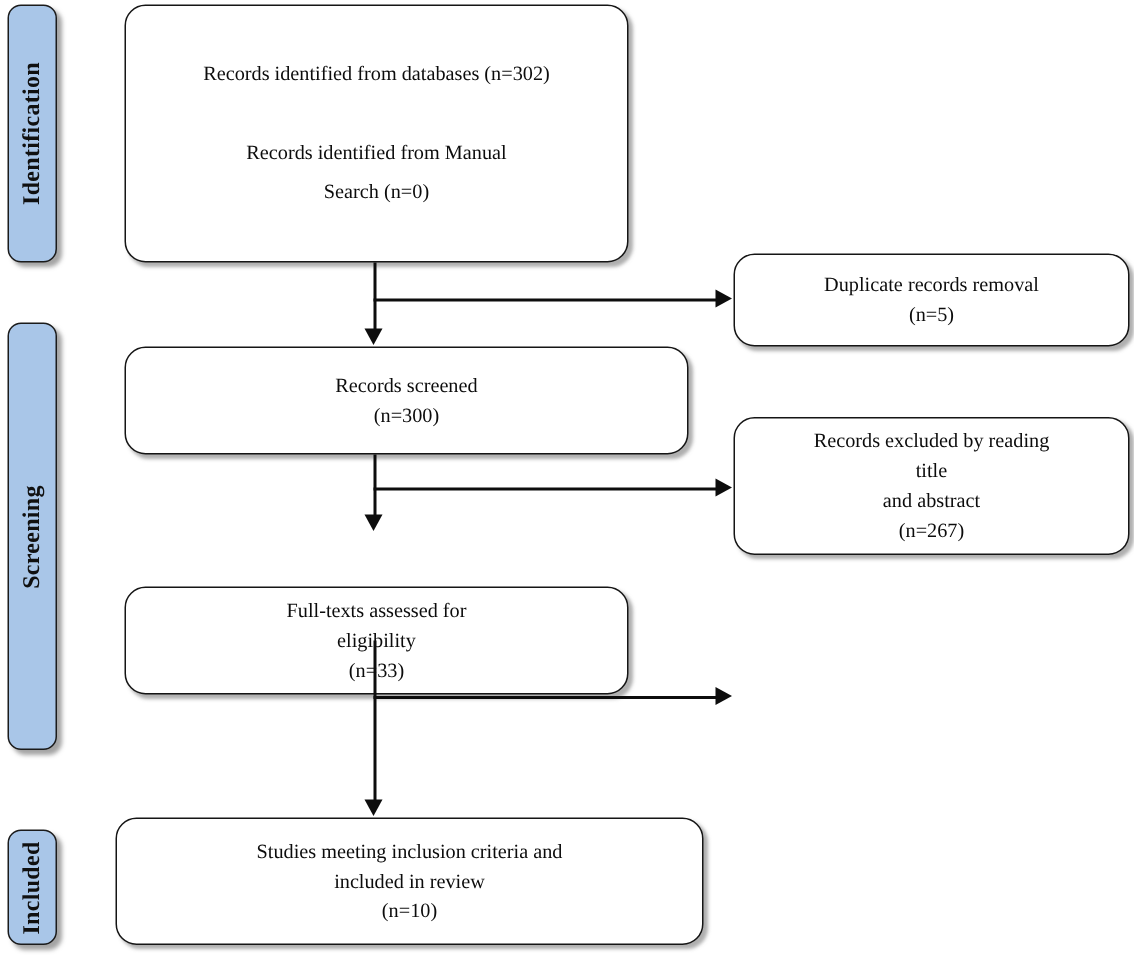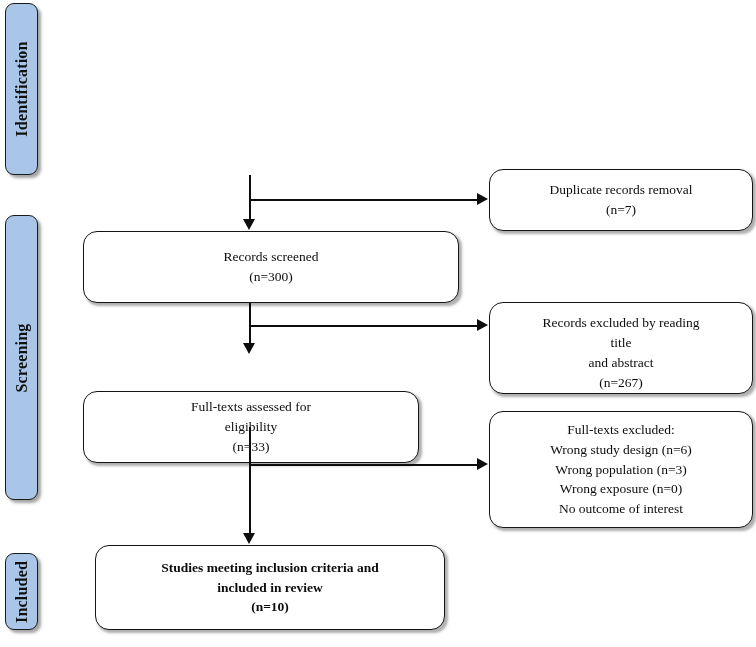--- a/index.html
+++ b/index.html
@@ -100,57 +100,56 @@
   </div>
 
   <div class="stage-bar" style="left:5px; top:215px; width:33px; height:285px;">
     <span class="stage-label">Screening</span>
   </div>
 
   <div class="stage-bar" style="left:5px; top:553px; width:33px; height:77px;">
     <span class="stage-label">Included</span>
   </div>
 
+  <div class="box" style="left:83px; top:3px; width:336px; height:172px;">
+    <div class="box-text">Records  identified  from databases (n=302)
+
+Records  identified  from Manual
+Search (n=0)</div>
+  </div>
 
   <div class="box" style="left:83px; top:231px; width:376px; height:72px;">
     <div class="box-text tight">Records screened
 (n=300)</div>
   </div>
 
   <div class="box" style="left:83px; top:355px; width:336px; height:72px;margin-top:36px;">
     <div class="box-text tight">Full-texts  assessed for
 eligibility
 (n=33)</div>
   </div>
 
-  <div class="box" style="left:95px; top:545px; width:350px; height:85px;font-weight:bold;">
+  <div class="box" style="left:77px; top:545px; width:392px; height:85px;">
     <div class="box-text tight">Studies  meeting inclusion criteria  and
 included  in review
 (n=10)</div>
   </div>
 
   <div class="box" style="left:489px; top:169px; width:264px; height:62px;">
     <div class="box-text tight">Duplicate  records removal
-(n=7)</div>
+(n=5)</div>
   </div>
 
-  <div class="box" style="left:489px; top:302px; width:264px; height:92px;align-items:flex-end;">
+  <div class="box" style="left:489px; top:278px; width:264px; height:92px;">
     <div class="box-text tight">Records  excluded by reading
 title
 and  abstract
 (n=267)</div>
   </div>
 
-  <div class="box" style="left:489px; top:411px; width:264px; height:117px;">
-    <div class="box-text tight">Full-texts  excluded:
-Wrong study design  (n=6)
-Wrong population  (n=3)
-Wrong exposure (n=0)
-No outcome  of interest</div>
-  </div>
 
   <div class="v-line" style="left:249px; top:175px; height:45px;"></div>
   <div class="arrow-down" style="left:242.7px; top:219px;"></div>
 
   <div class="h-line" style="left:249px; top:199px; width:229px;"></div>
   <div class="arrow-right" style="left:477px; top:192.5px;"></div>
 
   <div class="v-line" style="left:249px; top:303px; height:41px;"></div>
   <div class="arrow-down" style="left:242.7px; top:343px;"></div>
 

